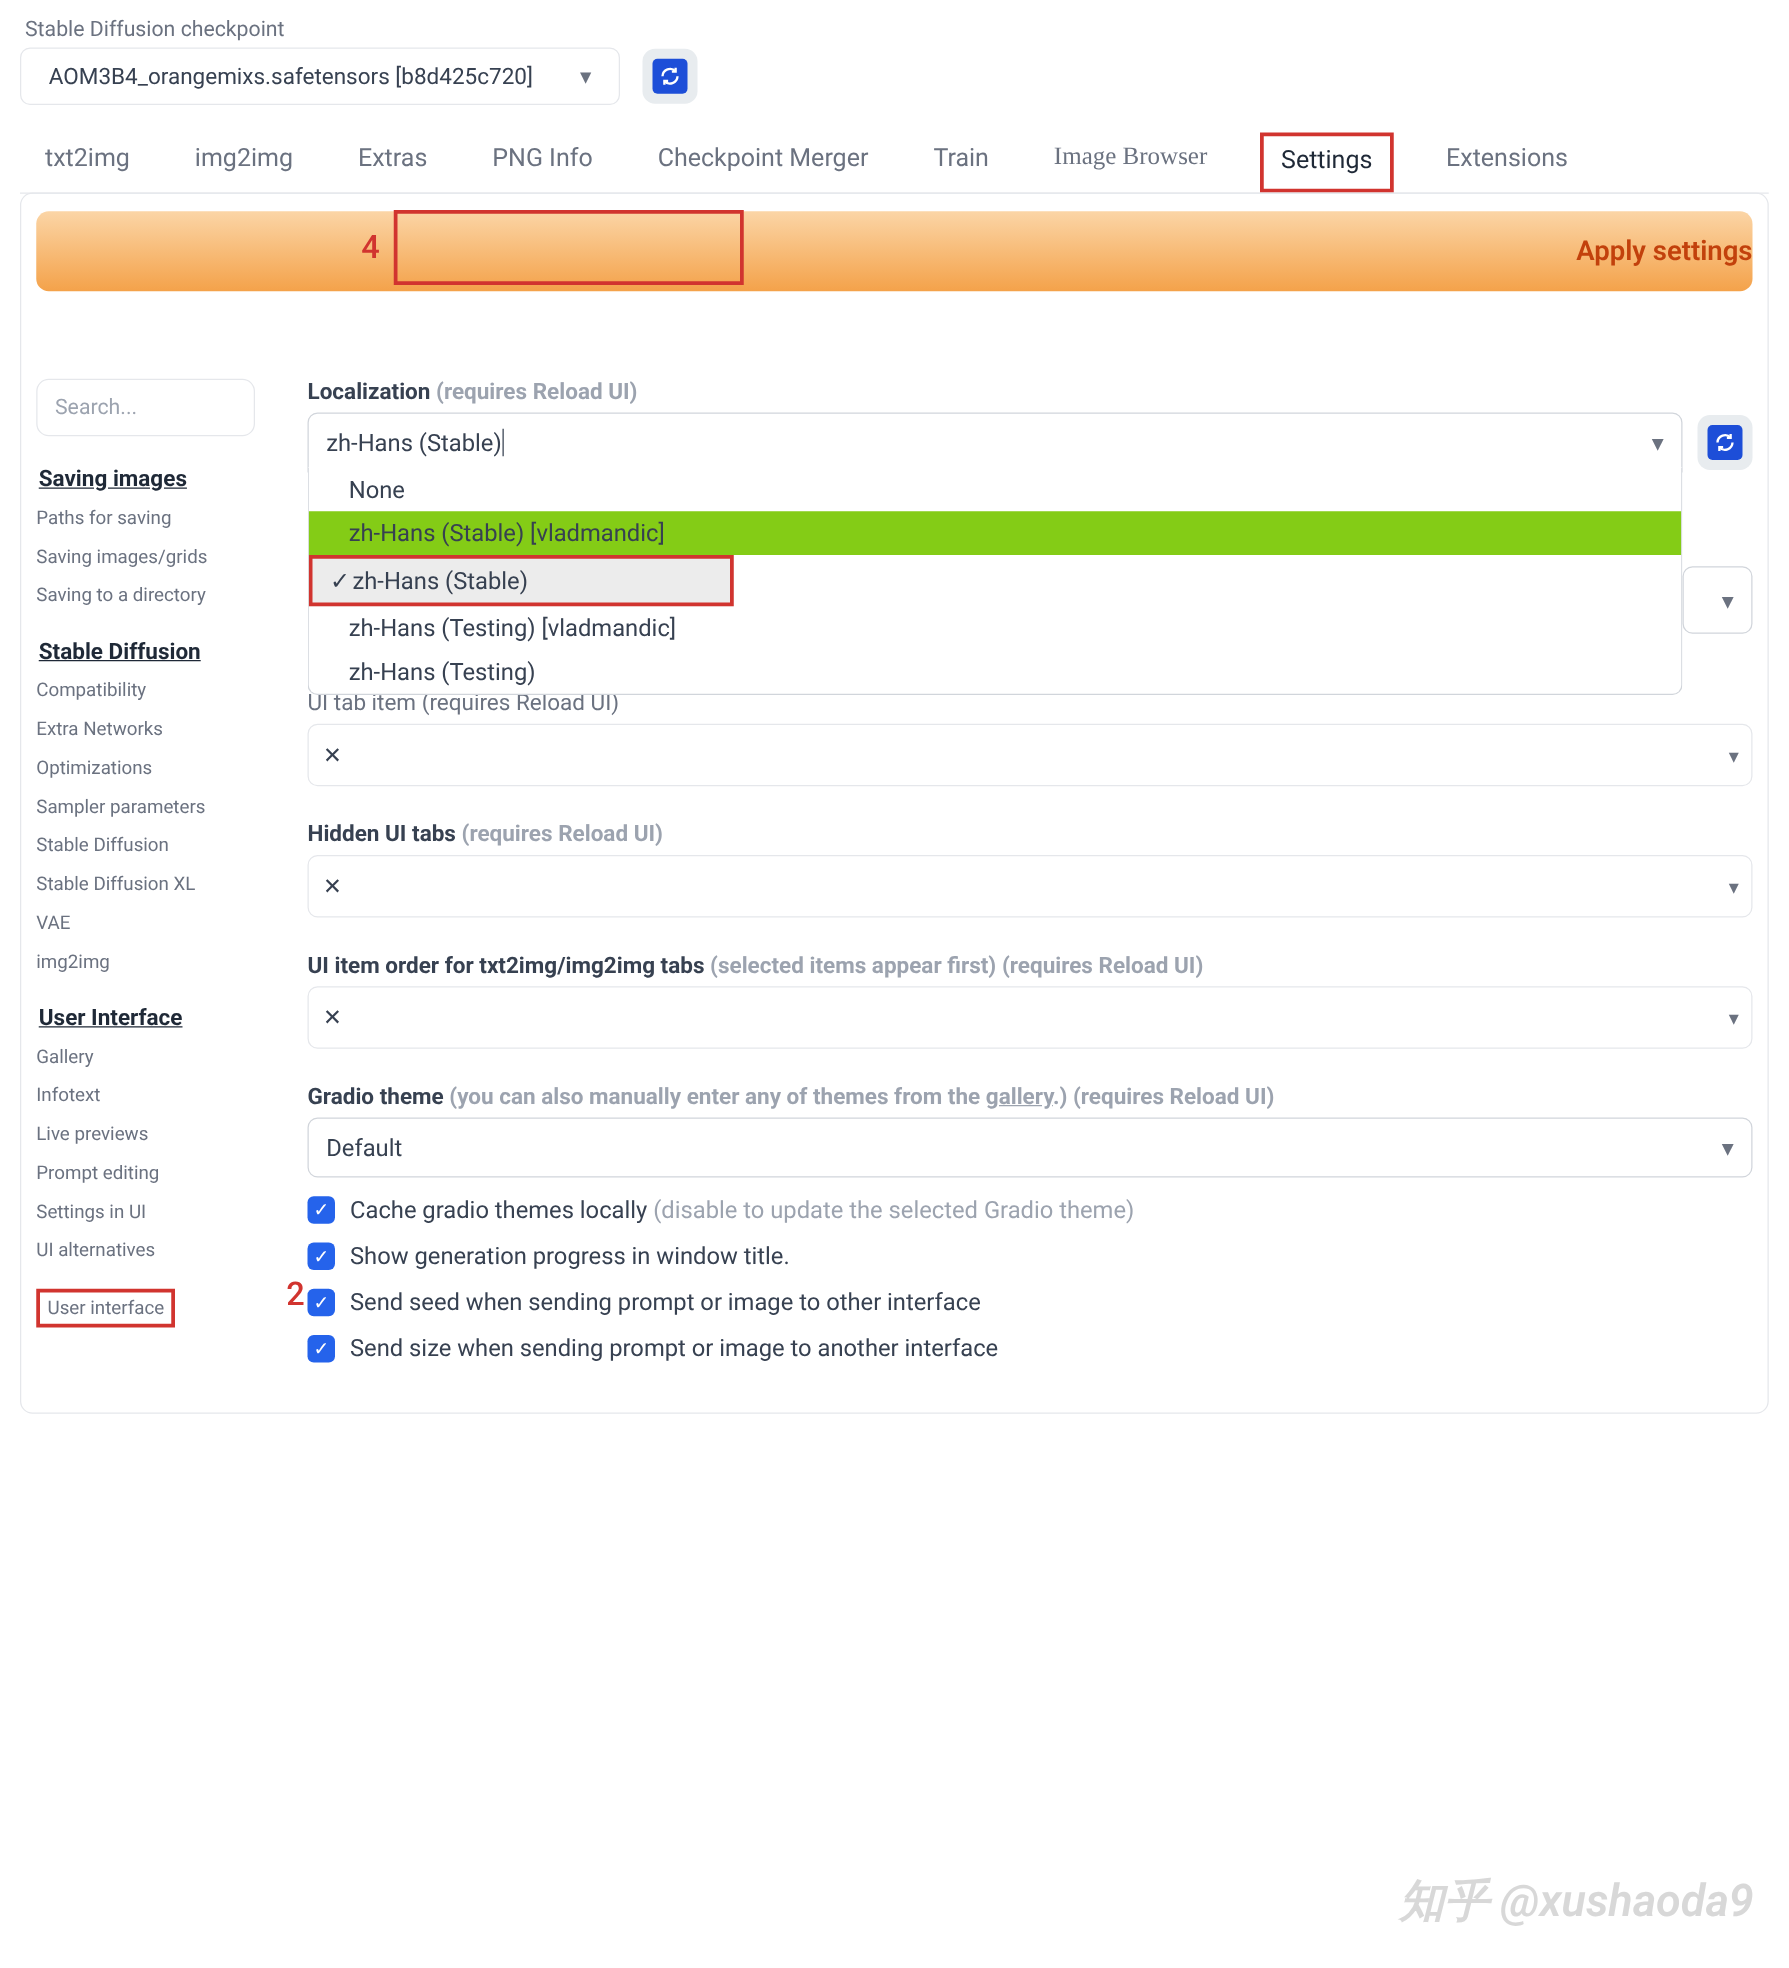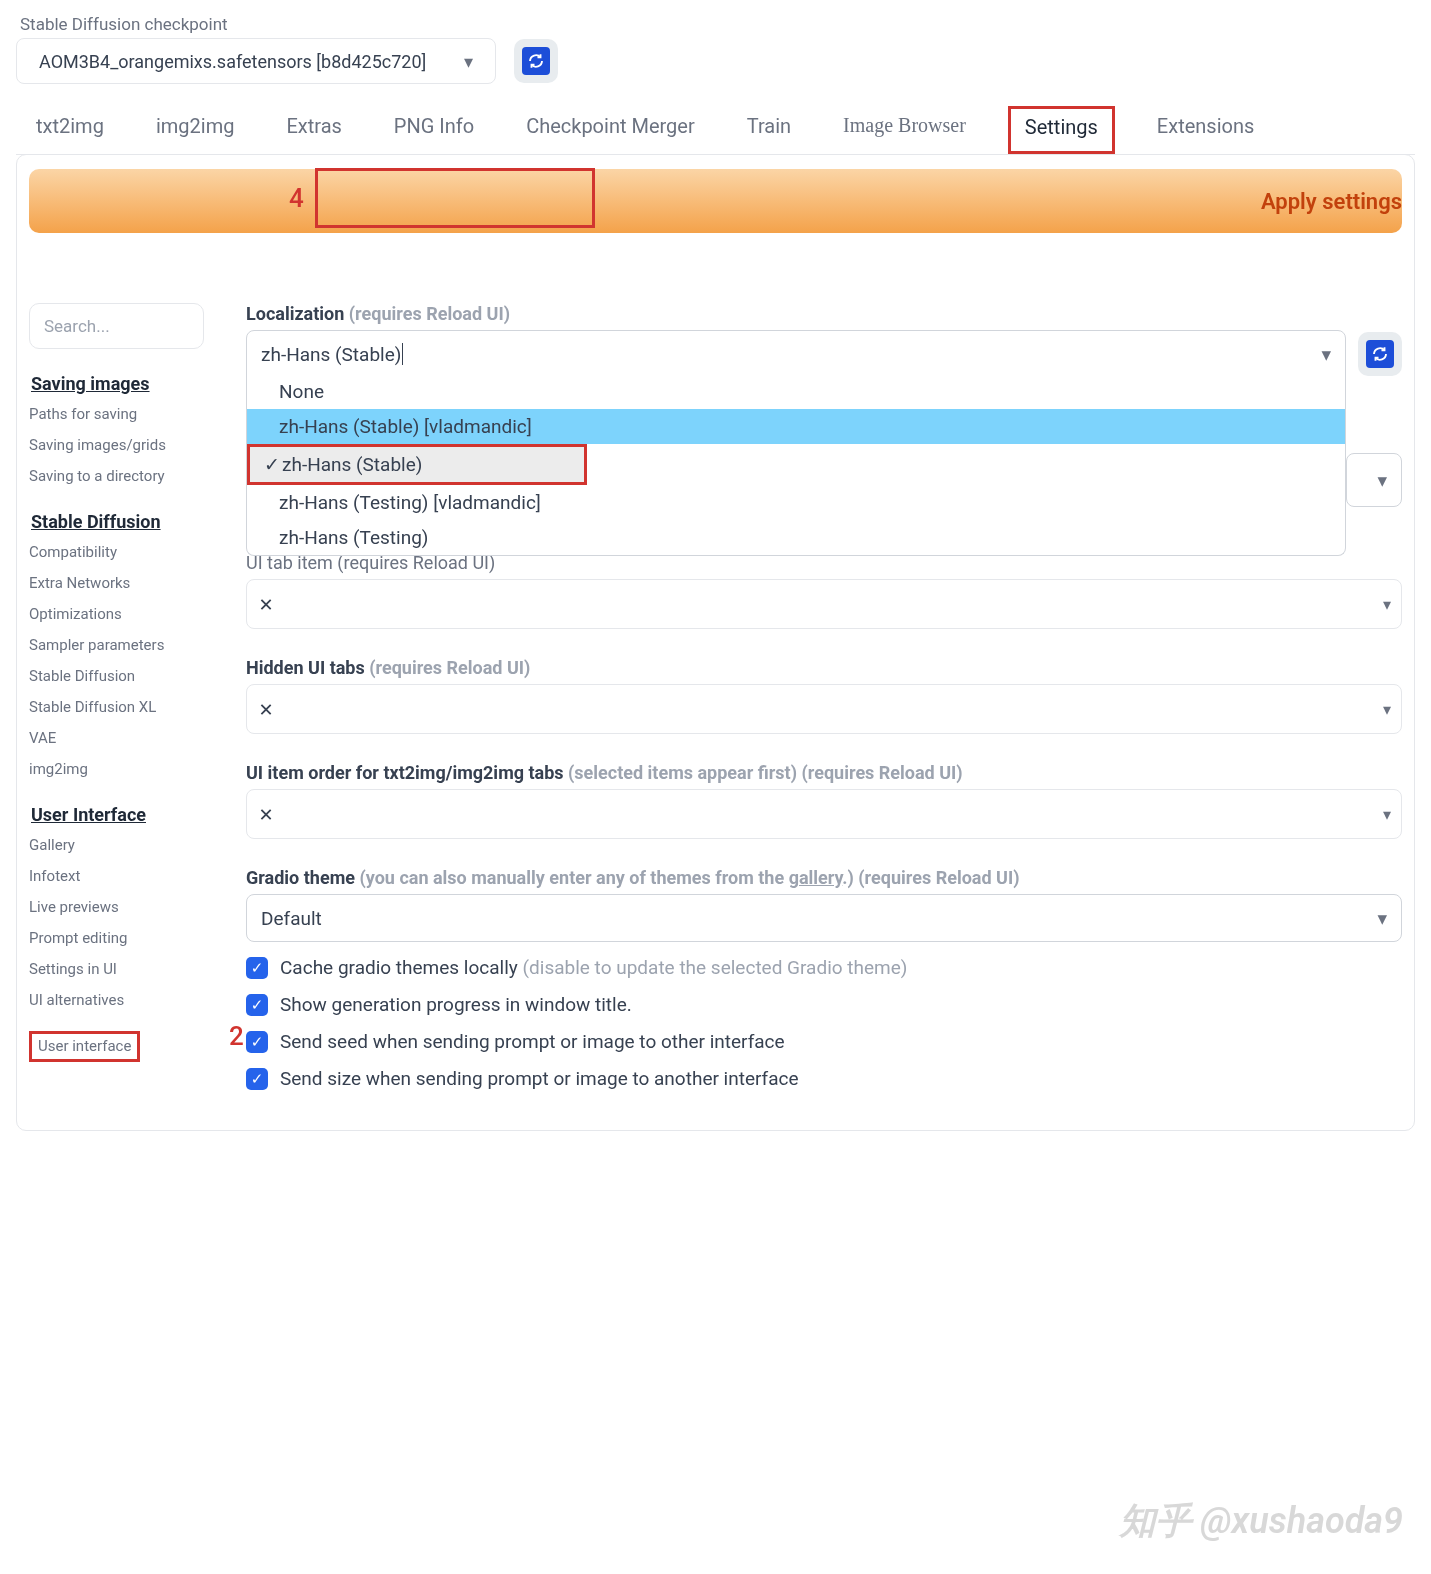--- a/index.html
+++ b/index.html
@@ -28,21 +28,21 @@
 .content { flex: 1; position: relative; }
 .field-label { font-size: 18px; color: #374151; margin-bottom: 6px; font-weight: bold; }
 .field-label .muted { color: #9ca3af; }
 .sel-box { width: 100%; height: 48px; border: 1px solid #d1d5db; border-radius: 8px; display: flex; align-items: center; padding: 0 14px; font-size: 19px; color: #374151; background: #fff; }
 .sel-row { display: flex; align-items: center; gap: 12px; }
 .sel-row .sel-box { flex: 1; }
 .sel-refresh { width: 44px; height: 44px; border-radius: 10px; background: #e8ecef; display: flex; align-items: center; justify-content: center; }
 .caret { margin-left: auto; color: #6b7280; }
 .dropdown { border: 1px solid #d1d5db; border-top: none; border-radius: 0 0 8px 8px; overflow: hidden; margin-top: -4px; background: #fff; }
 .dd-item { padding: 6px 14px; font-size: 19px; color: #374151; display: flex; align-items: center; }
-.dd-item.hover { background: #7dd3fc; }
+.dd-item.hover { background: #84cc16; }
 .dd-item.selected { background: #ececec; }
 .dd-item.selected.boxed { border: 3px solid #d1342f; }
 .check { width: 18px; display: inline-block; }
 .obscured-label { color: #6b7280; font-size: 18px; margin-top: 6px; }
 .multi-box { width: 100%; height: 50px; border: 1px solid #e5e7eb; border-radius: 8px; display: flex; align-items: center; justify-content: flex-end; padding: 0 10px; gap: 6px; margin-top: 6px; }
 .x-icon { width: 18px; height: 18px; display: inline-flex; align-items: center; justify-content: center; color: #374151; font-size: 18px; }
 .section { margin-top: 28px; }
 .cb-row { display: flex; align-items: center; gap: 12px; margin-top: 14px; font-size: 19px; color: #374151; }
 .cb { width: 22px; height: 22px; border-radius: 5px; background: #2563eb; display: flex; align-items: center; justify-content: center; color: #fff; font-size: 15px; flex-shrink: 0; }
 .cb-row .muted { color: #9ca3af; }

